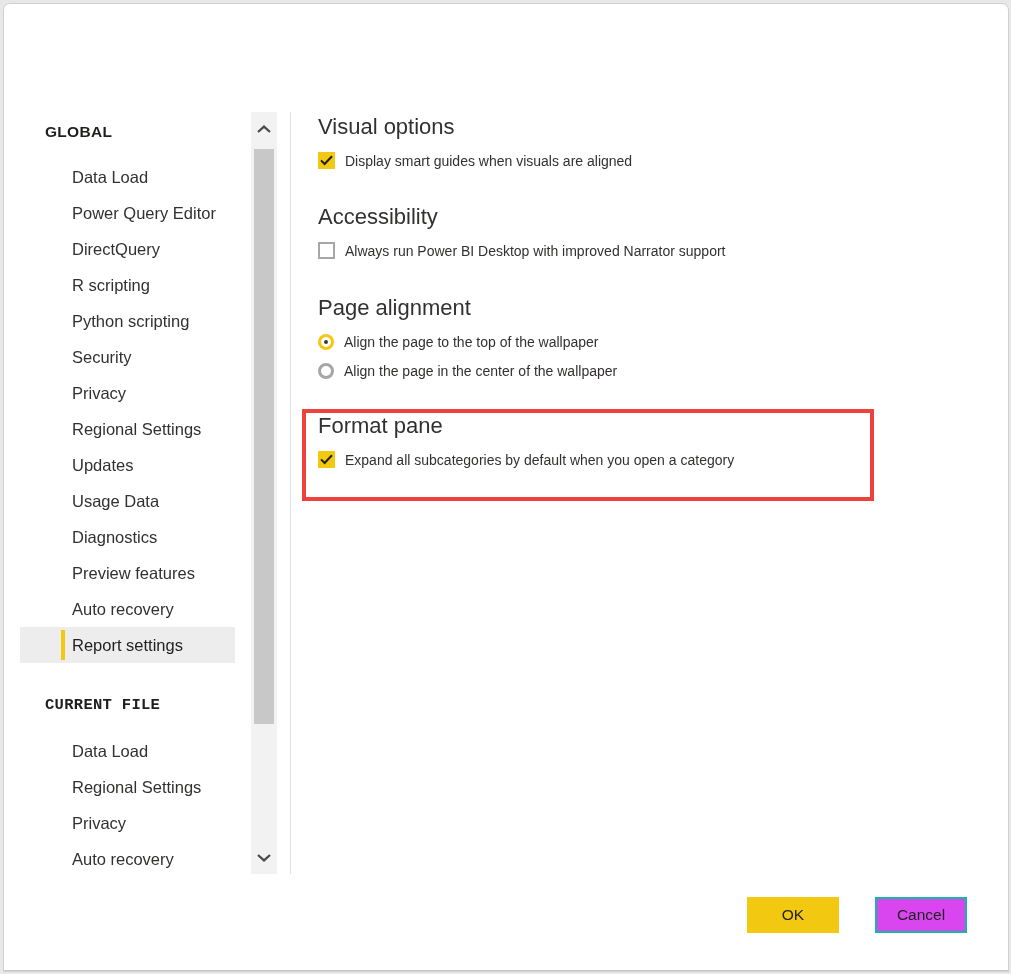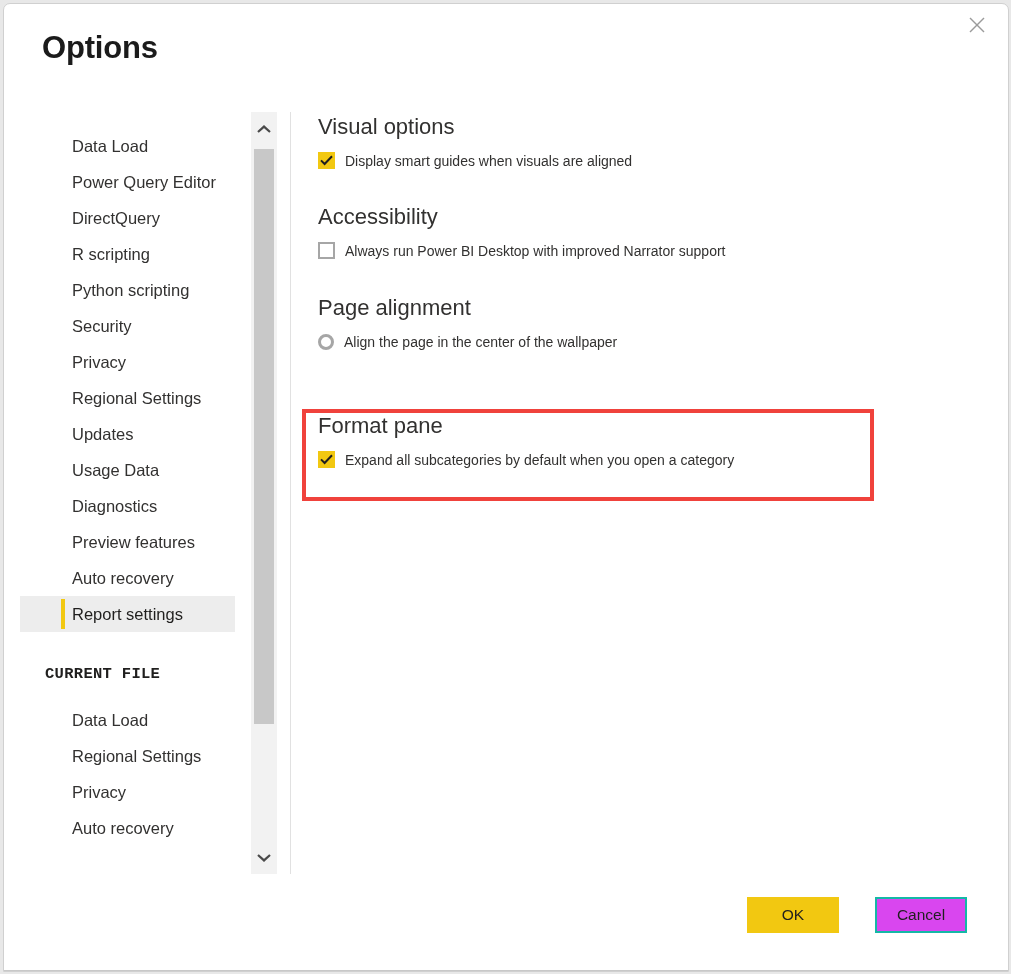--- a/index.html
+++ b/index.html
@@ -291,34 +291,24 @@
     width: 100%;
     height: 1px;
     background: #c8c8c8;
   }
 </style>
 </head>
 <body>
 
 <div id="dialog">
 
-  <div id="title-bar">
-    <div id="page-title">Options</div>
-    <div id="close-button">
-      <span>
-        <svg width="20" height="20" viewBox="0 0 20 20">
-          <line x1="3" y1="3" x2="17" y2="17" stroke="#9b9b9b" stroke-width="1.4"></line>
-          <line x1="17" y1="3" x2="3" y2="17" stroke="#9b9b9b" stroke-width="1.4"></line>
-        </svg>
-      </span>
-    </div>
-  </div>
 
   <nav id="sidebar">
 
+    <div id="group-global" class="nav-group-label">GLOBAL</div>
     <ul class="nav-list">
       <li class="nav-item first-in-group">Data Load</li>
       <li class="nav-item">Power Query Editor</li>
       <li class="nav-item">DirectQuery</li>
       <li class="nav-item">R scripting</li>
       <li class="nav-item">Python scripting</li>
       <li class="nav-item">Security</li>
       <li class="nav-item">Privacy</li>
       <li class="nav-item">Regional Settings</li>
       <li class="nav-item">Updates</li>
@@ -376,20 +366,24 @@
       <div class="section-heading">Accessibility</div>
       <div class="option-row">
         <span class="checkbox unchecked"></span>
         <span class="option-label">Always run Power BI Desktop with improved Narrator support</span>
       </div>
     </section>
 
     <section id="section-pagealign" class="section">
       <div class="section-heading">Page alignment</div>
       <div class="option-row">
+        <span class="radio selected"></span>
+        <span class="option-label">Align the page to the top of the wallpaper</span>
+      </div>
+      <div class="option-row">
         <span class="radio unselected"></span>
         <span class="option-label">Align the page in the center of the wallpaper</span>
       </div>
     </section>
 
     <section id="section-formatpane" class="section">
       <div class="section-heading">Format pane</div>
       <div class="option-row">
         <span class="checkbox checked">
           <svg width="13" height="11" viewBox="0 0 13 11">

